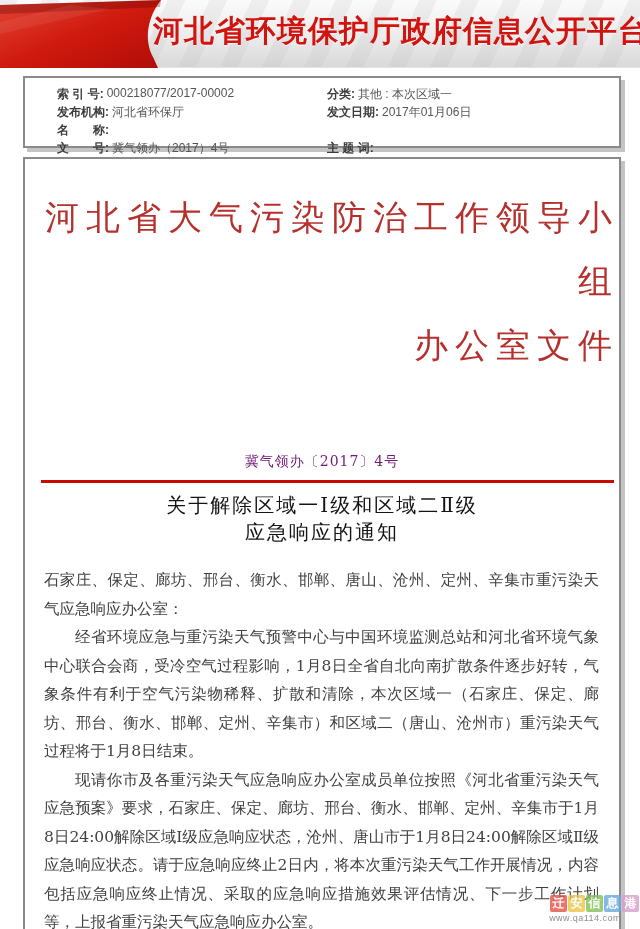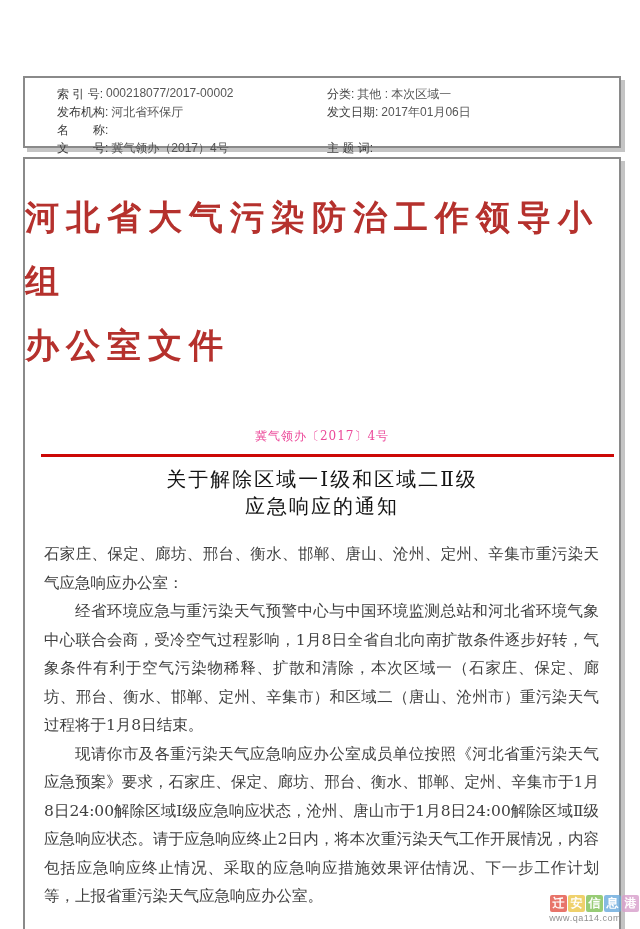--- a/index.html
+++ b/index.html
@@ -28,38 +28,38 @@
   
   #meta-card {
     position:absolute; left:23px; top:76px; width:598px; height:72px;
     background:#fff; border:2px solid #8a8a8a;
     box-shadow:4px 4px 0 rgba(125,125,125,.45);
     padding:7px 8px 0 32px; font-size:12px; color:#4a4a4a;
   }
   .meta-row { display:flex; height:18px; align-items:center; }
   .meta-cell-left { width:270px; display:flex; white-space:nowrap; overflow:hidden; }
   .meta-cell-right { flex:1; display:flex; white-space:nowrap; }
-  .meta-label { font-weight:normal; color:#3c3c3c; margin-right:3px; white-space:pre; }
+  .meta-label { font-weight:bold; color:#3c3c3c; margin-right:3px; white-space:pre; }
   .meta-value { color:#555; }
   
   #doc-card {
     position:absolute; left:23px; top:157px; width:598px; height:790px;
     background:#fff; border:2px solid #8a8a8a;
     box-shadow:4px 4px 0 rgba(125,125,125,.45);
   }
   .org-title {
-    margin-top:26px; text-align:left;
+    margin-top:26px; text-align:right;
     font-family:"DejaVu Serif","Liberation Serif",serif;
-    font-size:34px; font-weight:bold; color:#b5312d; letter-spacing:7px;
+    font-size:34px; font-weight:normal; color:#b5312d; letter-spacing:7px;
     line-height:64px;
   }
   .doc-number {
-    margin-top:51px; text-align:center;
+    margin-top:76px; text-align:center;
     font-family:"DejaVu Serif","Liberation Serif",serif;
-    font-size:12px; color:#ec4899; letter-spacing:1px;
+    font-size:14px; color:#701a75; letter-spacing:1px;
   }
   .red-rule {
     margin:9px 5px 0 16px; border-top:3px solid #cc0806;
   }
   .notice-title {
     margin-top:9px; text-align:center;
     font-family:"DejaVu Serif","Liberation Serif",serif;
     font-size:20px; font-weight:normal; color:#141414; line-height:27px;
     letter-spacing:2px;
   }
@@ -82,20 +82,35 @@
   #wm-url {
     margin-top:1px; text-align:right; font-size:9px; color:#8f8f8f;
     letter-spacing:.5px; padding-right:18px;
   }
 </style>
 </head>
 <body>
 
 <div id="page">
 
+  <div id="banner">
+    <svg id="banner-ribbon" width="166" height="68" viewBox="0 0 166 68">
+      <defs>
+        <linearGradient id="rg" x1="0" y1="0" x2="1" y2="1">
+          <stop offset="0" stop-color="#e24434"></stop>
+          <stop offset="0.5" stop-color="#cf1a0e"></stop>
+          <stop offset="1" stop-color="#b00d08"></stop>
+        </linearGradient>
+      </defs>
+      <path d="M0,5 L161,0 C147,18 144,40 153,57 L158,68 L0,68 Z" fill="url(#rg)"></path>
+      <path d="M0,5 L161,0 L160,7 L0,14 Z" fill="rgba(90,0,0,0.30)"></path>
+      <path d="M0,22 L70,5 L110,9 L0,34 Z" fill="rgba(255,255,255,0.07)"></path>
+    </svg>
+    <div id="banner-title">河北省环境保护厅政府信息公开平台</div>
+  </div>
 
   <div id="meta-card">
     <div class="meta-row">
       <div class="meta-cell-left">
         <span class="meta-label">索 引 号:</span>
         <span class="meta-value">000218077/2017-00002</span>
       </div>
       <div class="meta-cell-right">
         <span class="meta-label">分类:</span>
         <span class="meta-value">其他 : 本次区域一</span>

